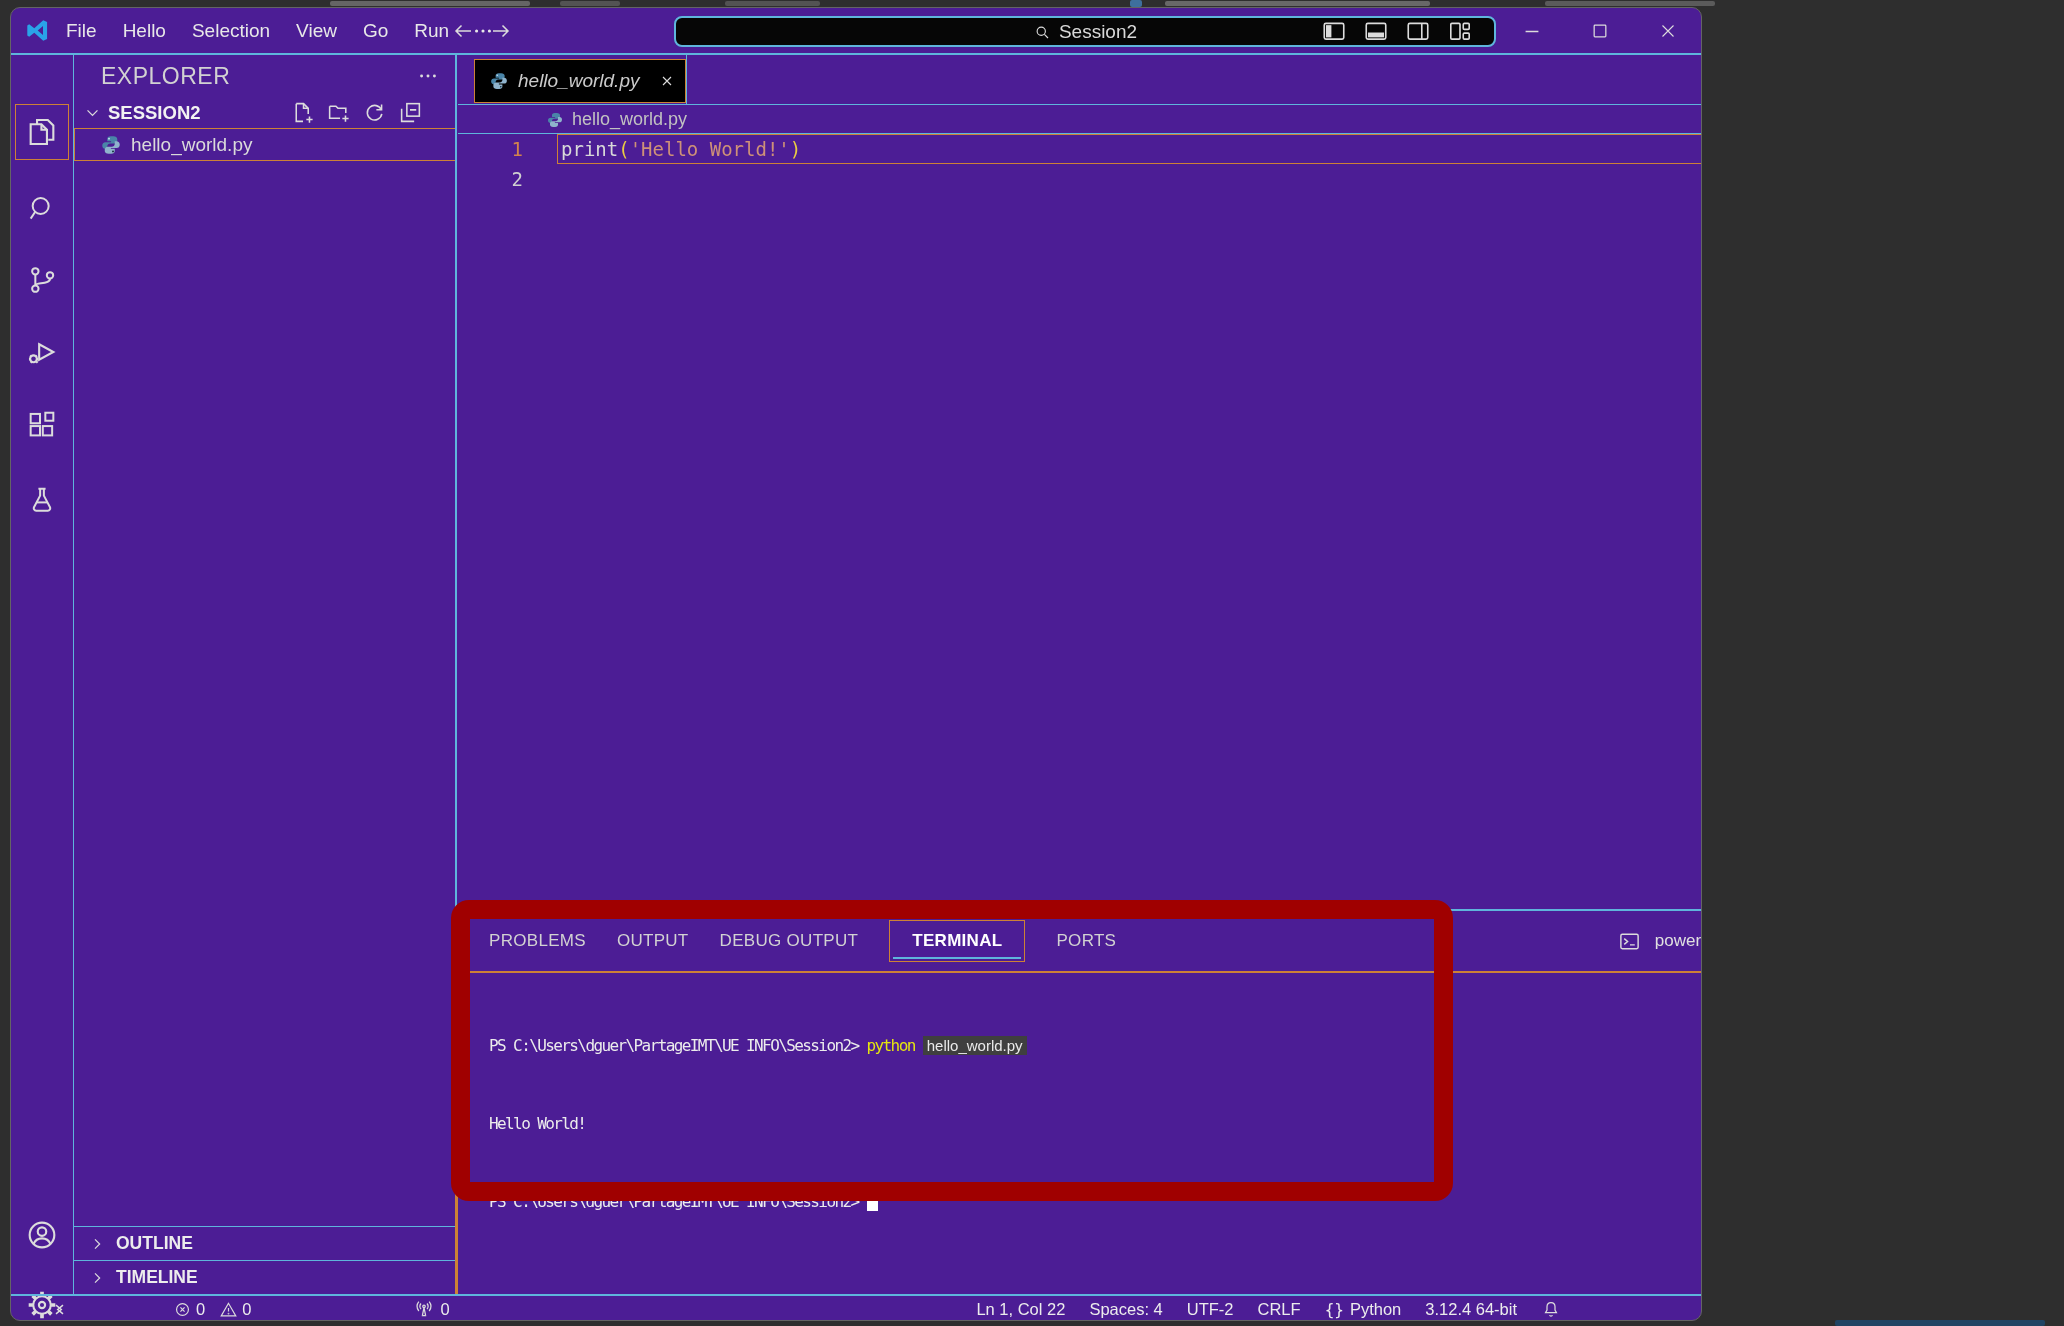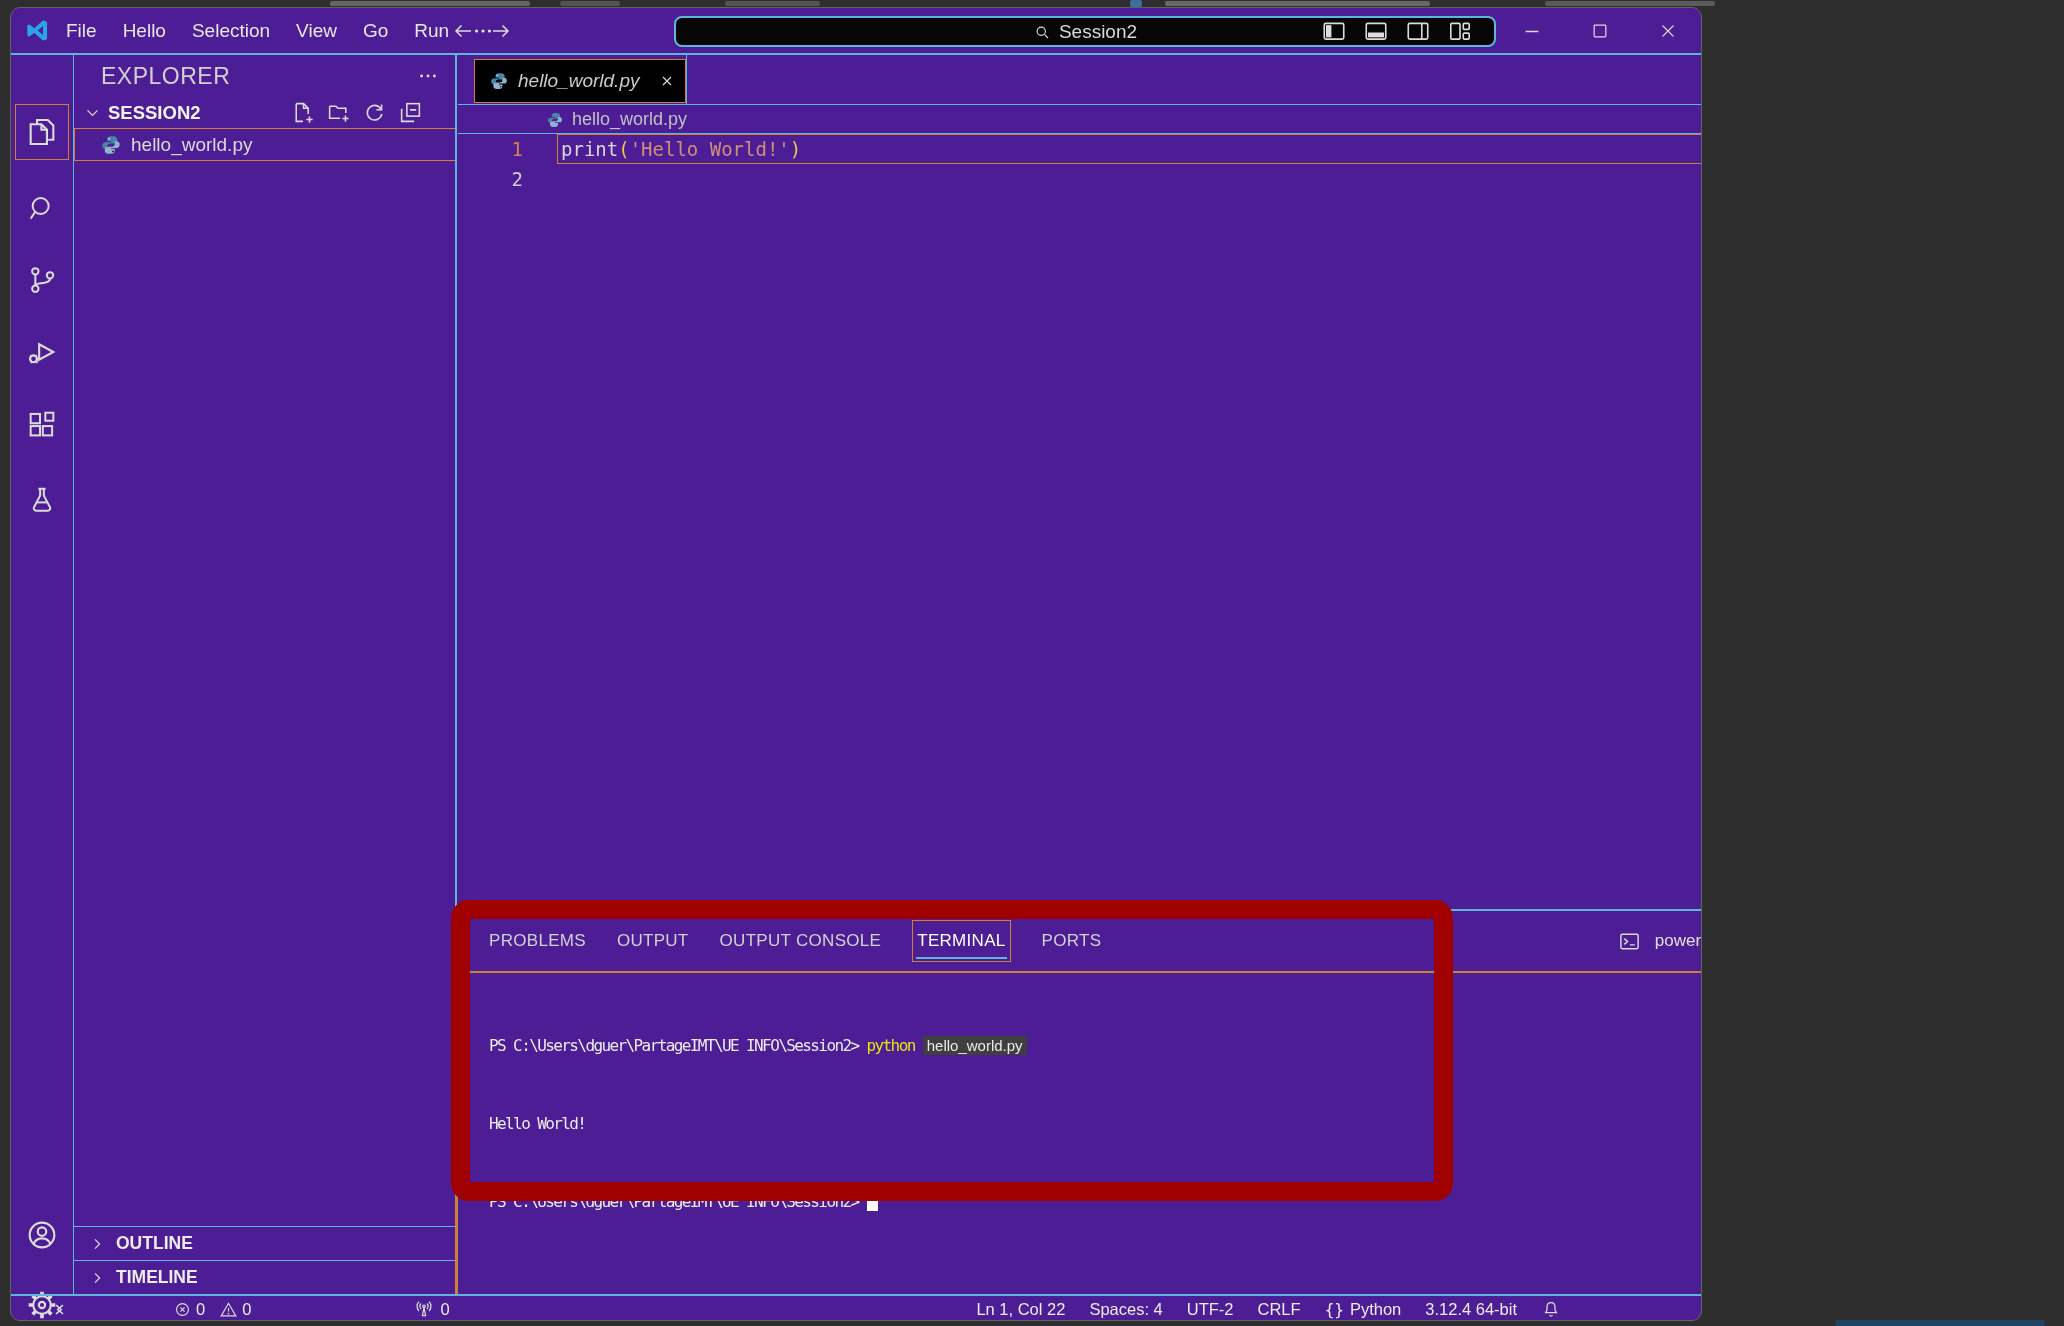--- a/index.html
+++ b/index.html
@@ -88,21 +88,21 @@
   .tok-fn { color:#d8d8d8; }
   .tok-paren { color:#e9cb43; }
   .tok-str { color:#ce9178; }
 
   
   .panel { position:absolute; left:447px; top:901px; width:1598px; height:385px; }
   .panel-topline { position:absolute; left:0; top:0; width:100%; height:2px; background:var(--blue); }
   .panel-tabs { position:absolute; left:0; top:2px; width:100%; height:60px;
                 display:flex; align-items:center; padding-left:31px; gap:31px; }
   .ptab { font-size:17px; letter-spacing:.3px; color:#d2d2d2; }
-  .ptab-box { border:1px solid var(--orange); position:relative; padding:10px 4px; color:#ffffff; }
+  .ptab-box { border:1px solid var(--orange); position:relative; padding:10px 22px; color:#ffffff;font-weight:bold; }
   .ptab-box:after { content:""; position:absolute; left:3px; right:3px; bottom:2px; height:2px; background:var(--blue); }
   .panel-tabline { position:absolute; left:0; top:62px; width:100%; height:2px; background:var(--orange); }
   .panel-toolbar { position:absolute; right:14px; top:2px; height:60px; display:flex;
                    align-items:center; gap:23px; color:#dcdcdc; }
   .shell-label { font-size:17px; color:#e0e0e0; margin-left:-9px; }
   .term { position:absolute; left:31px; top:72px; font-family:"DejaVu Sans Mono", monospace;
           font-size:16px; letter-spacing:-1.6px; line-height:26px; color:#ececec; white-space:pre; }
   .t-cmd { color:#e5e510; margin-left:8px; }
   .t-arg { font-family:"Liberation Sans", sans-serif; font-size:15px; letter-spacing:0;
            background:#3f3f3f; color:#eaeaea; padding:1px 4px; margin-left:8px; }
@@ -453,21 +453,21 @@
     <div class="code-row">
       <span class="lnum idle">2</span>
     </div>
   </div>
 
   <div class="panel">
     <div class="panel-topline"></div>
     <div class="panel-tabs">
       <span class="ptab">PROBLEMS</span>
       <span class="ptab">OUTPUT</span>
-      <span class="ptab">OUTPUT CONSOLE</span>
+      <span class="ptab">DEBUG OUTPUT</span>
       <span class="ptab ptab-box">TERMINAL</span>
       <span class="ptab">PORTS</span>
     </div>
     <div class="panel-toolbar">
       <span class="ic">
         <svg width="23" height="23" viewBox="0 0 24 24">
             <rect x="3" y="4.5" width="18" height="15" rx="1.5"></rect>
           <path d="M6.5 9l3.5 3-3.5 3M12.5 15.5h5"></path>
           </svg>
       </span>

